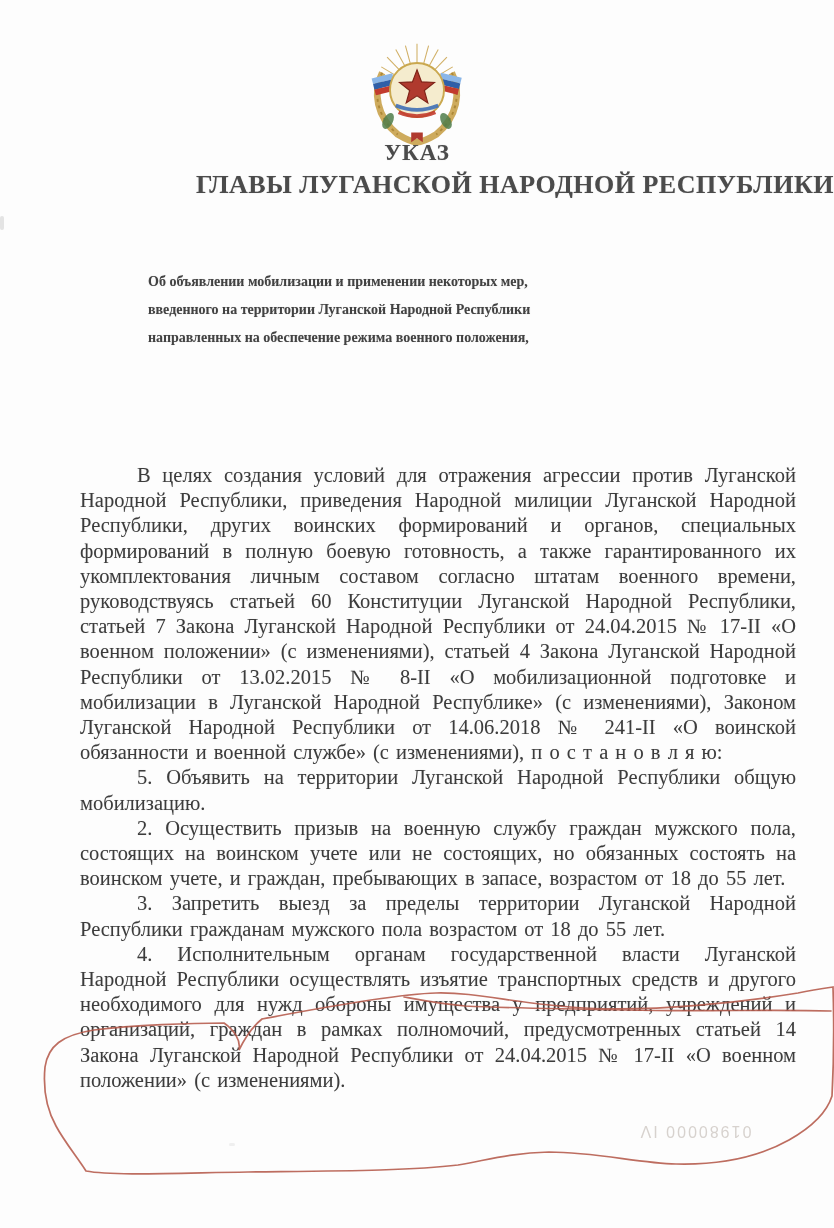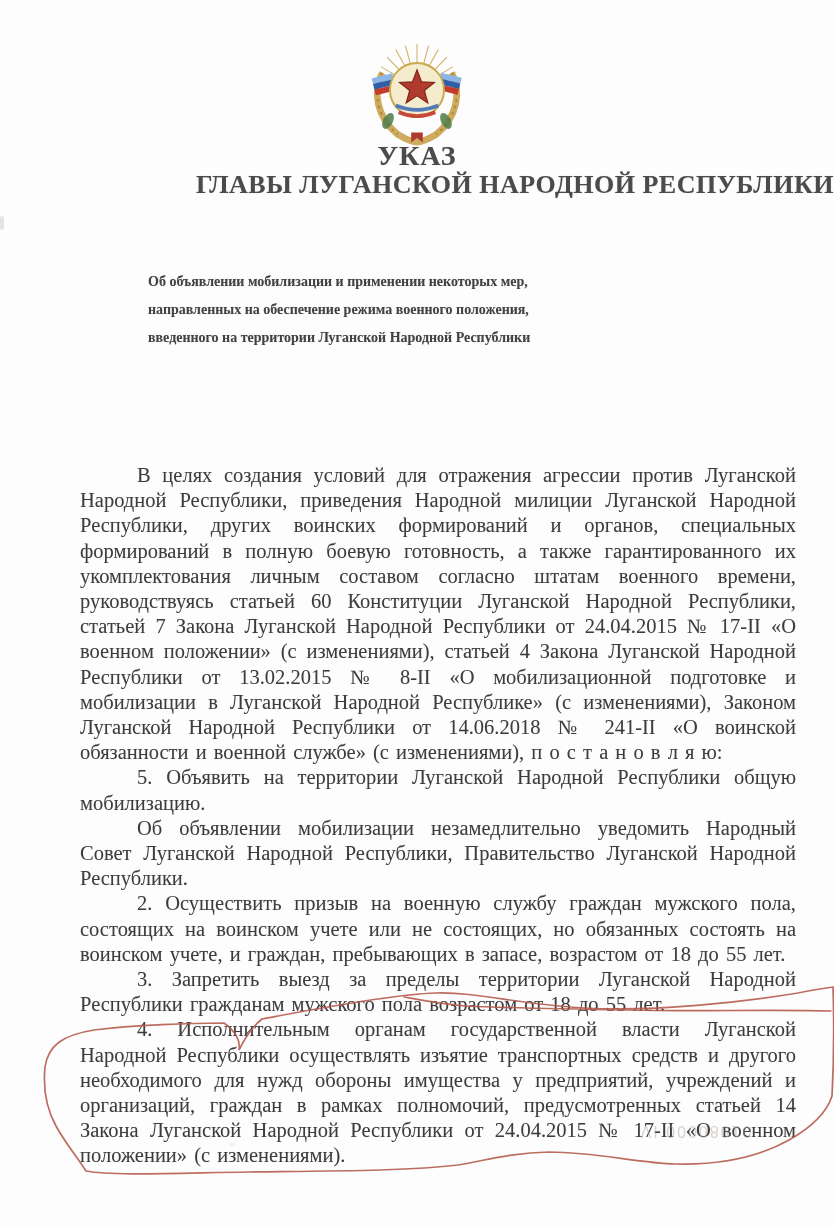--- a/index.html
+++ b/index.html
@@ -11,21 +11,21 @@
     overflow:hidden;
     font-family:"Liberation Serif","DejaVu Serif",serif;
     color:#3a3a3a;
   }
   .emblem{
     position:absolute;top:36px;left:50%;transform:translateX(-50%);
     width:98px;height:110px;
   }
   .doc-type{
     position:absolute;top:140px;left:0;width:100%;
-    text-align:center;font-size:28px;font-weight:bold;
+    text-align:center;font-size:23px;font-weight:bold;
     color:#4b4b4b;letter-spacing:1px;
     text-shadow:0 0 1px rgba(80,80,80,.3);
   }
   .issuer{
     position:absolute;top:170px;left:0;width:100%;
     text-align:right;font-size:26px;font-weight:bold;
     color:#4b4b4b;letter-spacing:.5px;
     text-shadow:0 0 1px rgba(80,80,80,.3);
   }
   .subject{
@@ -106,28 +106,27 @@
 
       <path d="M 44 100 L 56 100 L 56 110 L 50 106 L 44 110 Z" fill="#b03a2e"></path>
     </svg>
   </div>
 
   <div class="doc-type">УКАЗ</div>
   <div class="issuer">ГЛАВЫ ЛУГАНСКОЙ НАРОДНОЙ РЕСПУБЛИКИ</div>
 
   <div class="subject">
     <div>Об объявлении мобилизации и применении некоторых мер,</div>
+    <div>введенного на территории Луганской Народной Республики</div>
     <div>направленных на обеспечение режима военного положения,</div>
-    <div>введенного на территории Луганской Народной Республики</div>
   </div>
 
   <div class="body-text">
     <p>В целях создания условий для отражения агрессии против Луганской Народной Республики, приведения Народной милиции Луганской Народной Республики, других воинских формирований и органов, специальных формирований в полную боевую готовность, а также гарантированного их укомплектования личным составом согласно штатам военного времени, руководствуясь статьей 60 Конституции Луганской Народной Республики, статьей 7 Закона Луганской Народной Республики от 24.04.2015 № 17-II «О военном положении» (с изменениями), статьей 4 Закона Луганской Народной Республики от 13.02.2015 № 8-II «О мобилизационной подготовке и мобилизации в Луганской Народной Республике» (с изменениями), Законом Луганской Народной Республики от 14.06.2018 № 241-II «О воинской обязанности и военной службе» (с изменениями), п о с т а н о в л я ю:</p>
     <p>5. Объявить на территории Луганской Народной Республики общую мобилизацию.</p>
-    <p>Об объявлении мобилизации незамедлительно уведомить Народный Совет Луганской Народной Республики, Правительство Луганской Народной Республики.</p>
     <p>2. Осуществить призыв на военную службу граждан мужского пола, состоящих на воинском учете или не состоящих, но обязанных состоять на воинском учете, и граждан, пребывающих в запасе, возрастом от 18 до 55 лет.</p>
     <p>3. Запретить выезд за пределы территории Луганской Народной Республики гражданам мужского пола возрастом от 18 до 55 лет.</p>
     <p>4. Исполнительным органам государственной власти Луганской Народной Республики осуществлять изъятие транспортных средств и другого необходимого для нужд обороны имущества у предприятий, учреждений и организаций, граждан в рамках полномочий, предусмотренных статьей 14 Закона Луганской Народной Республики от 24.04.2015 № 17-II «О военном положении» (с изменениями).</p>
   </div>
 
   <div class="watermark">01980000 IV</div>
 
   <div class="smudge s1"></div>
   <div class="smudge s2"></div>
 

